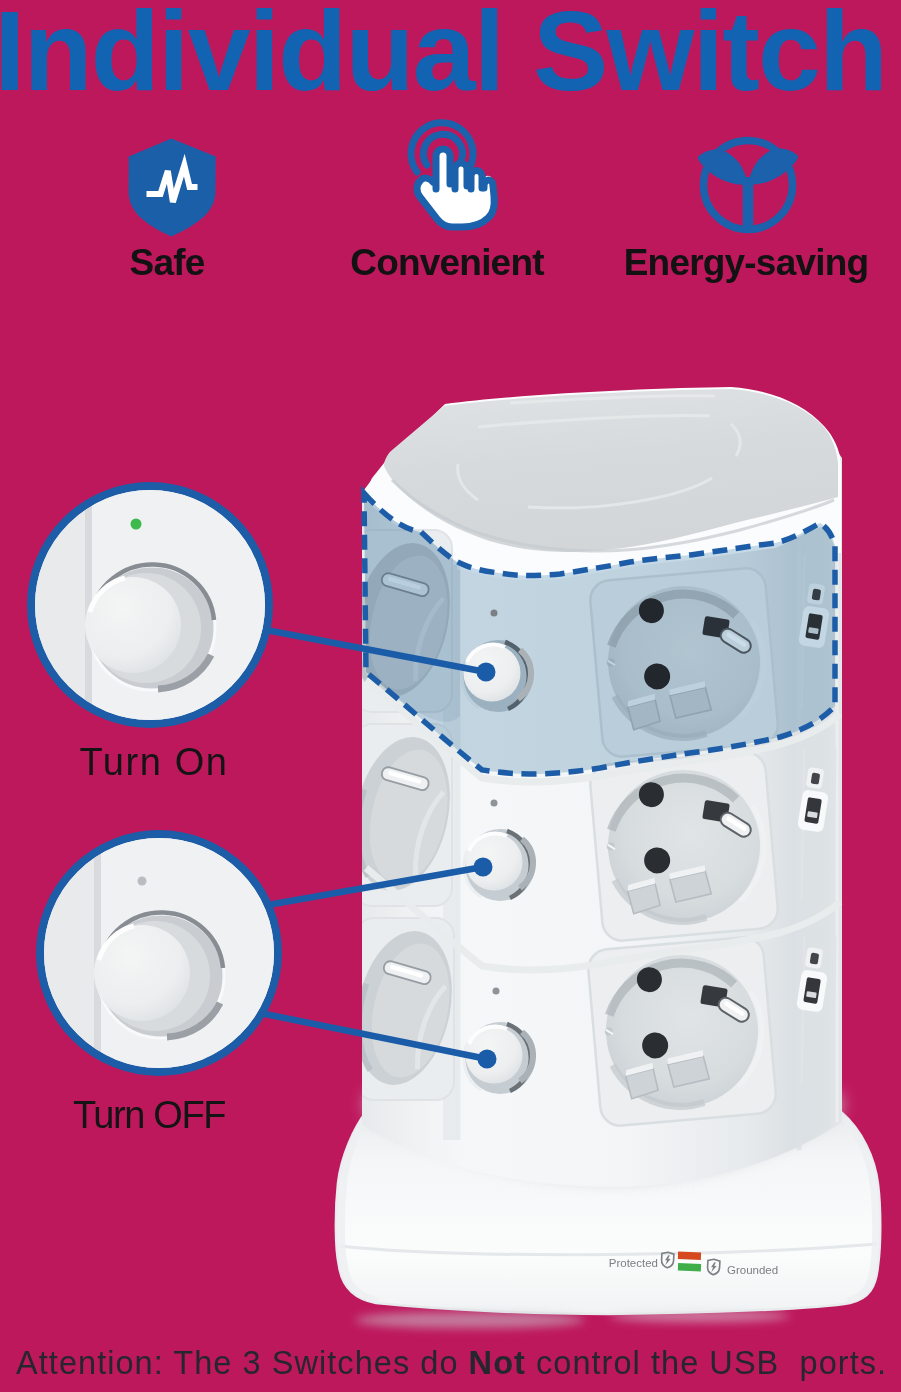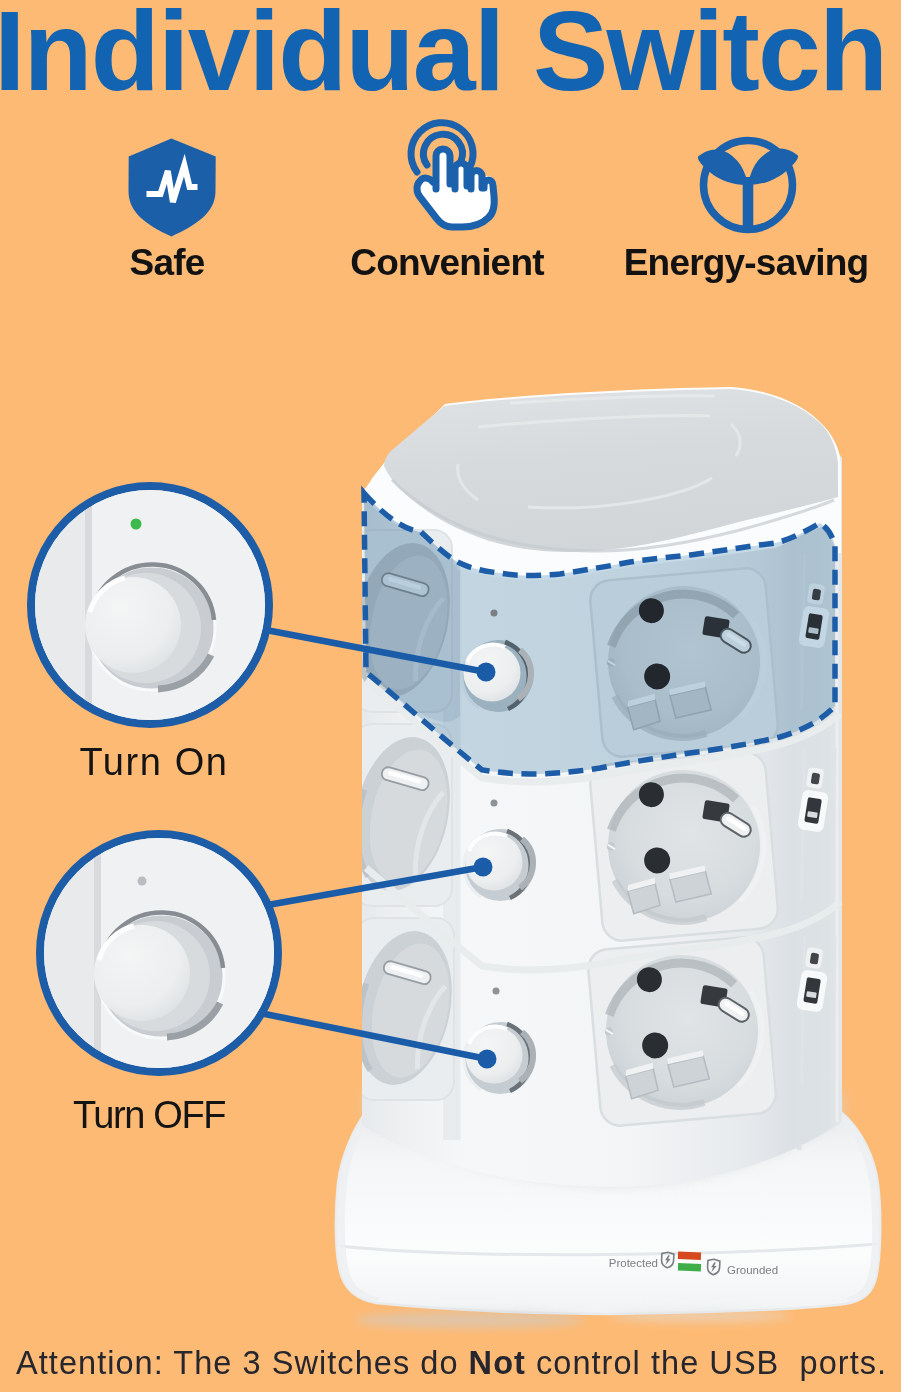--- a/index.html
+++ b/index.html
@@ -1,16 +1,16 @@
 <!DOCTYPE html>
 <html><head>
 <meta charset="utf-8">
 <style>
   html,body{margin:0;padding:0;background:#ffffff;}
-  .page{position:relative;width:901px;height:1392px;overflow:hidden;background:#fdba74;
+  .page{position:relative;width:901px;height:1392px;overflow:hidden;background:#be185d;
         font-family:"Liberation Sans", sans-serif;}
   svg{display:block;}
 </style>
 </head>
 <body>
 <div class="page">
 <svg width="901" height="1392" viewBox="0 0 901 1392" xmlns="http://www.w3.org/2000/svg">
 <defs>
   <linearGradient id="capg" x1="0" y1="0" x2="0.25" y2="1">
     <stop offset="0" stop-color="#e0e3e5"></stop>

